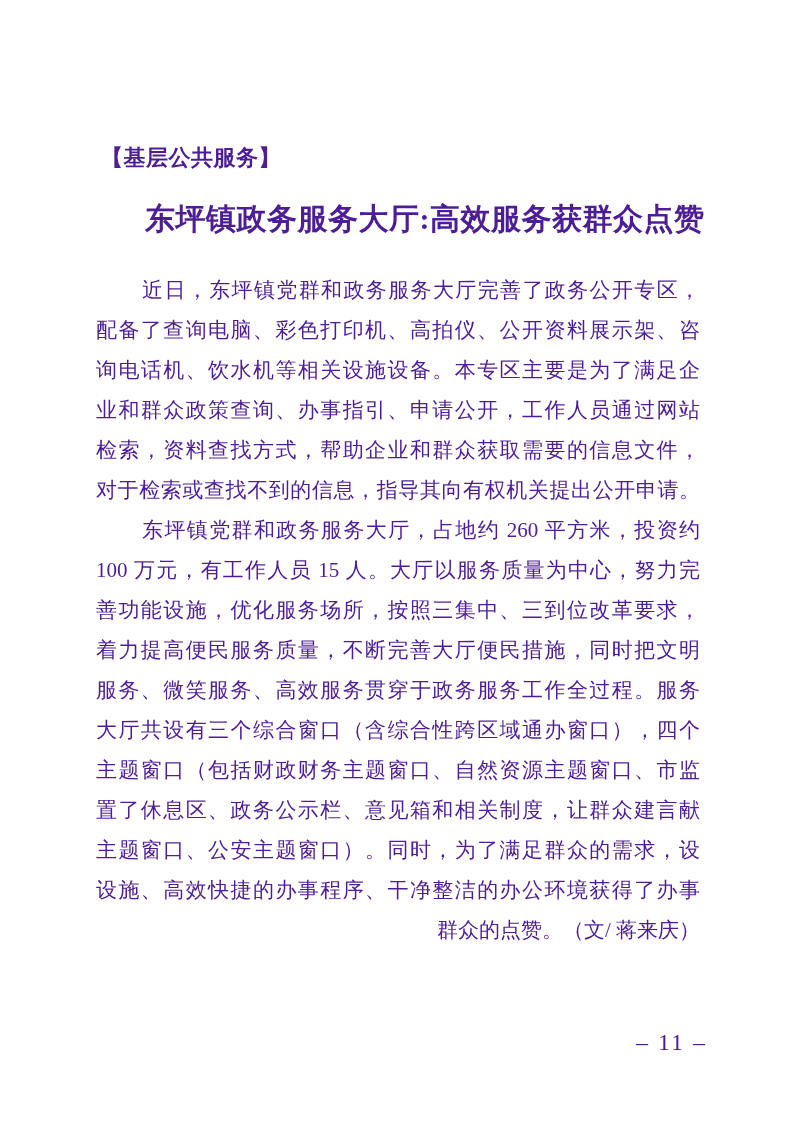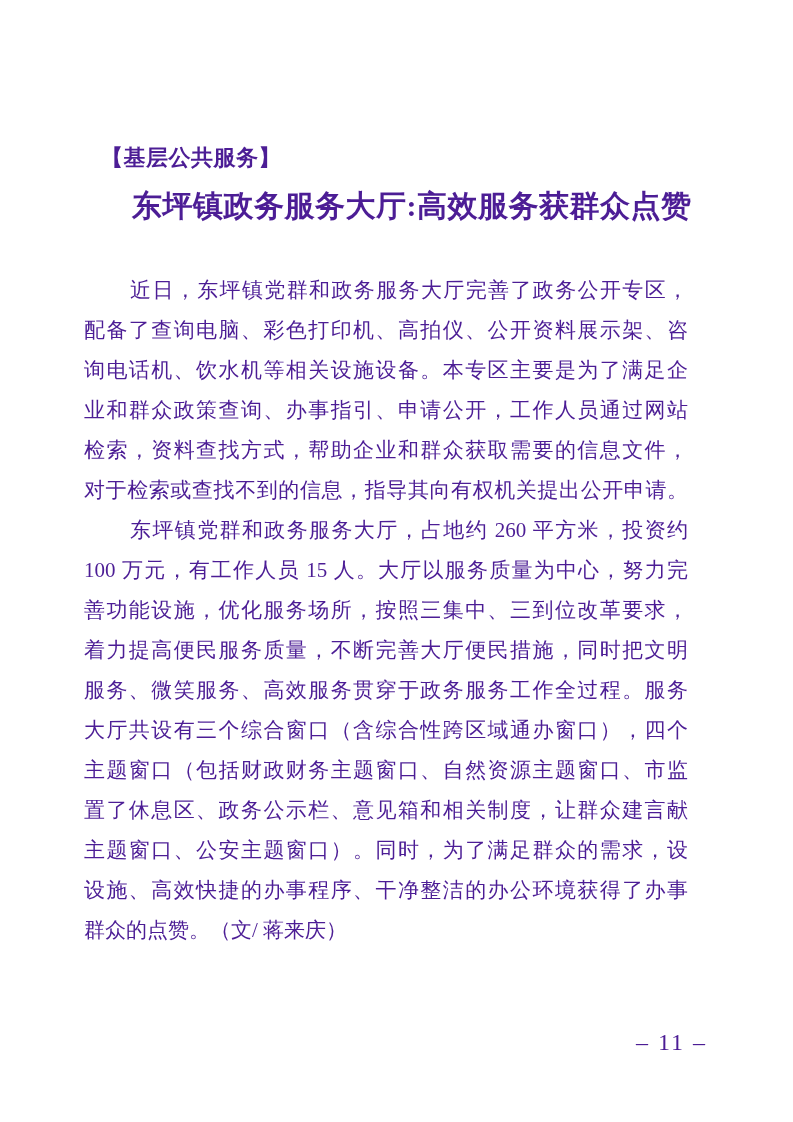--- a/index.html
+++ b/index.html
@@ -24,41 +24,41 @@
     font-weight: bold;
     font-size: 22px;
     line-height: 30px;
     letter-spacing: 0.5px;
     white-space: nowrap;
   }
   .title {
     position: absolute;
     left: 127px;
     top: 181px;
-    margin: 5px;
+    margin: 18px;
     font-family: "Liberation Serif", "DejaVu Serif", serif;
     font-weight: 700;
     font-size: 30px;
     line-height: 40px;
     letter-spacing: 0.5px;
     white-space: nowrap;
   }
   .body-text {
     position: absolute;
-    left: 84px;
+    left: 96px;
     top: 270px;
     width: 604px;
     font-size: 21px;
     font-weight: 400;
   }
   .line {
     height: 40px;
     line-height: 40px;
     overflow: hidden;
-    text-align: left;
+    text-align: right;
     word-break: keep-all;
     white-space: nowrap;
   }
   .line.justify {
     white-space: normal;
     text-align: justify;
     text-align-last: justify;
   }
   .line.indent {
     text-indent: 46px;

